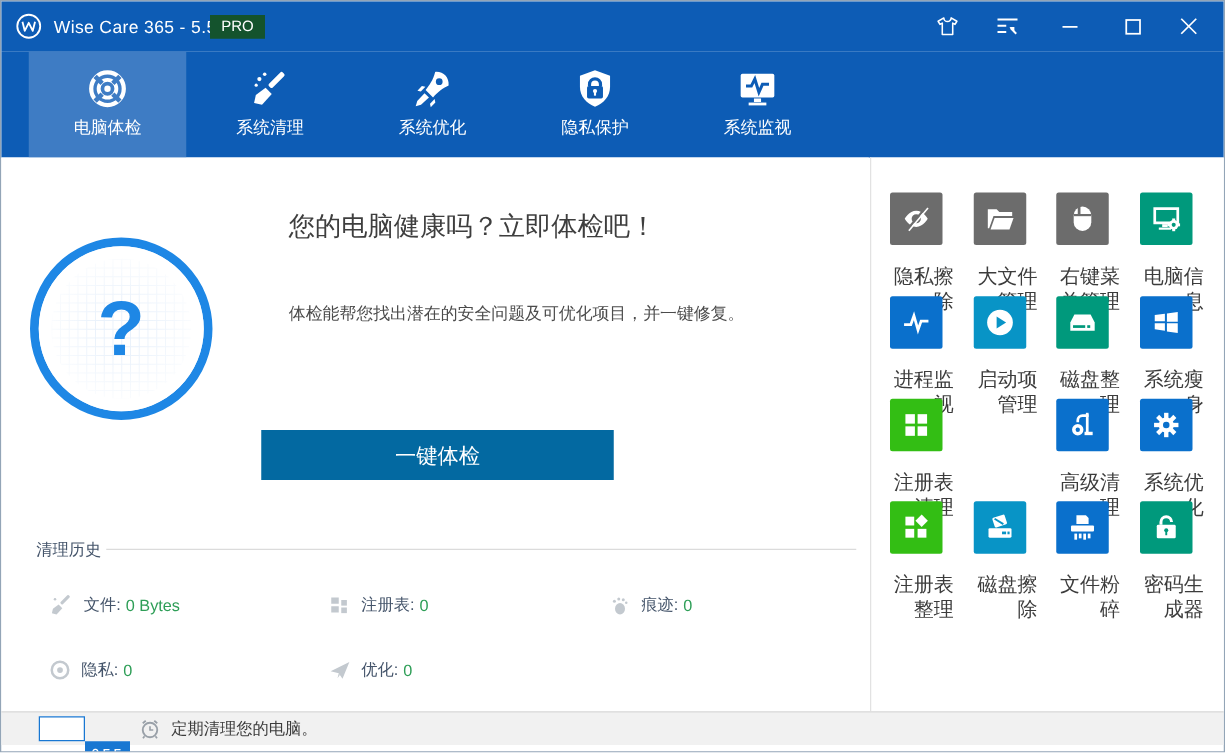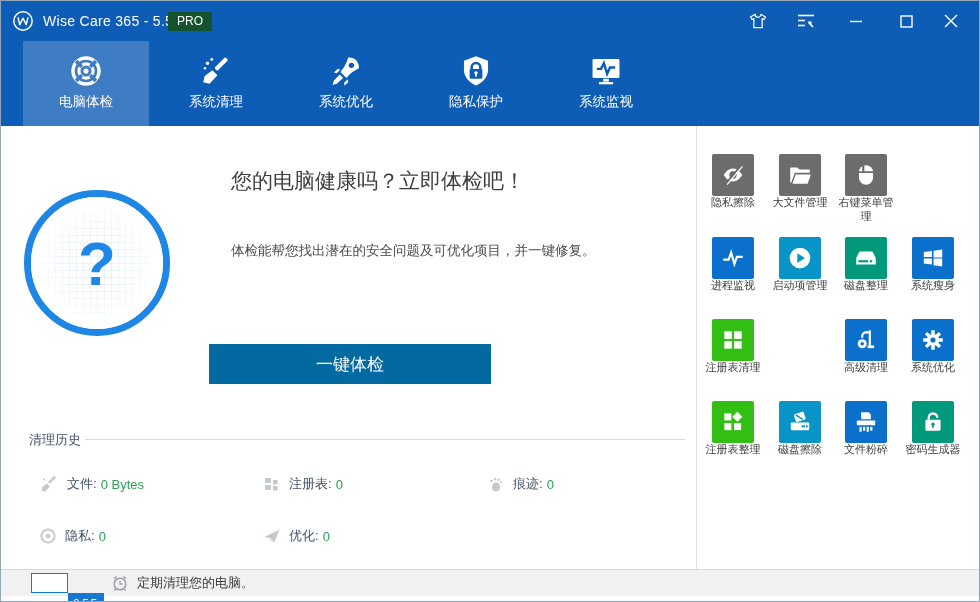--- a/index.html
+++ b/index.html
@@ -49,21 +49,21 @@
   .stat { position:absolute; height:22px; display:flex; align-items:center; font-size:13px; }
   .stat svg { margin-right:8px; }
   .stat-label { color:#44546A; margin-right:4px; }
   .stat-value { color:#2E9E57; }
   
   .sidebar { position:absolute; left:695px; top:125px; width:284px; height:443px;
     background:#fff; border-left:1px solid #E2E2E2; }
   .tool { position:absolute; width:60px; text-align:center; cursor:pointer; }
   .tile { width:42px; height:42px; margin:0 auto; border-radius:2px;
     display:flex; align-items:center; justify-content:center; }
-  .tool-label { margin-top:0; font-size:11px; color:#3C3C3C; line-height:1.25; }
+  .tool-label { margin-top:16px; font-size:16px; color:#3C3C3C; line-height:1.25;text-align:right; }
   
   .statusbar { position:absolute; left:0; top:568px; width:100%; height:27px;
     background:#F1F1F1; border-top:1px solid #D9D9D9; }
   .toggle { position:absolute; left:30px; top:3px; height:20px; display:flex; cursor:pointer; }
   .toggle-knob { width:37px; height:20px; background:#fff; border:1px solid #1877D2; }
   .toggle-off { width:36px; height:20px; background:#1877D2; color:#fff;
     font-family:"DejaVu Sans Mono", monospace; font-size:11px; font-weight:normal;
     letter-spacing:2px; display:flex; align-items:center; justify-content:center;margin-top:20px; }
   .sb-clock { position:absolute; left:110px; top:4px; }
   .sb-msg { position:absolute; left:136px; top:0; height:26px; line-height:26px;
@@ -258,20 +258,38 @@
     <div class="tool" style="left:139px; top:28px">
       <div class="tile" style="background-color: rgb(108, 108, 108); color: rgb(108, 108, 108);">
         <svg width="26" height="26" viewBox="0 0 24 24">
           <path fill="#fff" d="M12 3a6.5 6.5 0 0 1 6.5 6.5v5a6.5 6.5 0 0 1-13 0v-5A6.5 6.5 0 0 1 12 3z"></path>
           <rect x="8.5" y="3" width="2" height="6" fill="currentColor"></rect>
           <rect x="5.5" y="8.5" width="13" height="1.6" fill="currentColor"></rect>
         </svg>
       </div>
       <div class="tool-label">右键菜单管理</div>
     </div>
+    <div class="tool" style="left:206px; top:28px">
+      <div class="tile" style="background-color: rgb(0, 153, 124); color: rgb(0, 153, 124);">
+        <svg width="26" height="26" viewBox="0 0 24 24">
+          <path fill="#fff" d="M2.5 3.5h19v12.5h-19z M4.5 5.5v8.5h15V5.5z" fill-rule="evenodd"></path>
+          <rect x="9" y="16" width="4" height="2.2" fill="#fff"></rect>
+          <rect x="6.5" y="18.5" width="9" height="1.6" fill="#fff"></rect>
+          <g fill="#fff">
+            <circle cx="17.5" cy="16.5" r="3.6"></circle>
+            <rect x="16.4" y="11.8" width="2.2" height="2"></rect>
+              <rect x="16.4" y="19.2" width="2.2" height="2"></rect>
+            <rect x="12.8" y="15.4" width="2" height="2.2"></rect>
+              <rect x="20.2" y="15.4" width="2" height="2.2"></rect>
+          </g>
+          <circle cx="17.5" cy="16.5" r="1.5" fill="currentColor"></circle>
+        </svg>
+      </div>
+      <div class="tool-label">电脑信息</div>
+    </div>
 
     <div class="tool" style="left:6px; top:111px">
       <div class="tile" style="background-color: rgb(10, 112, 204); color: rgb(10, 112, 204);">
         <svg width="26" height="26" viewBox="0 0 24 24">
           <polyline points="3,13.5 8,13.5 10.3,7 13.3,17.5 15.6,11 21,11" fill="none" stroke="#fff" stroke-width="2"></polyline>
         </svg>
       </div>
       <div class="tool-label">进程监视</div>
     </div>
     <div class="tool" style="left:139px; top:111px">

